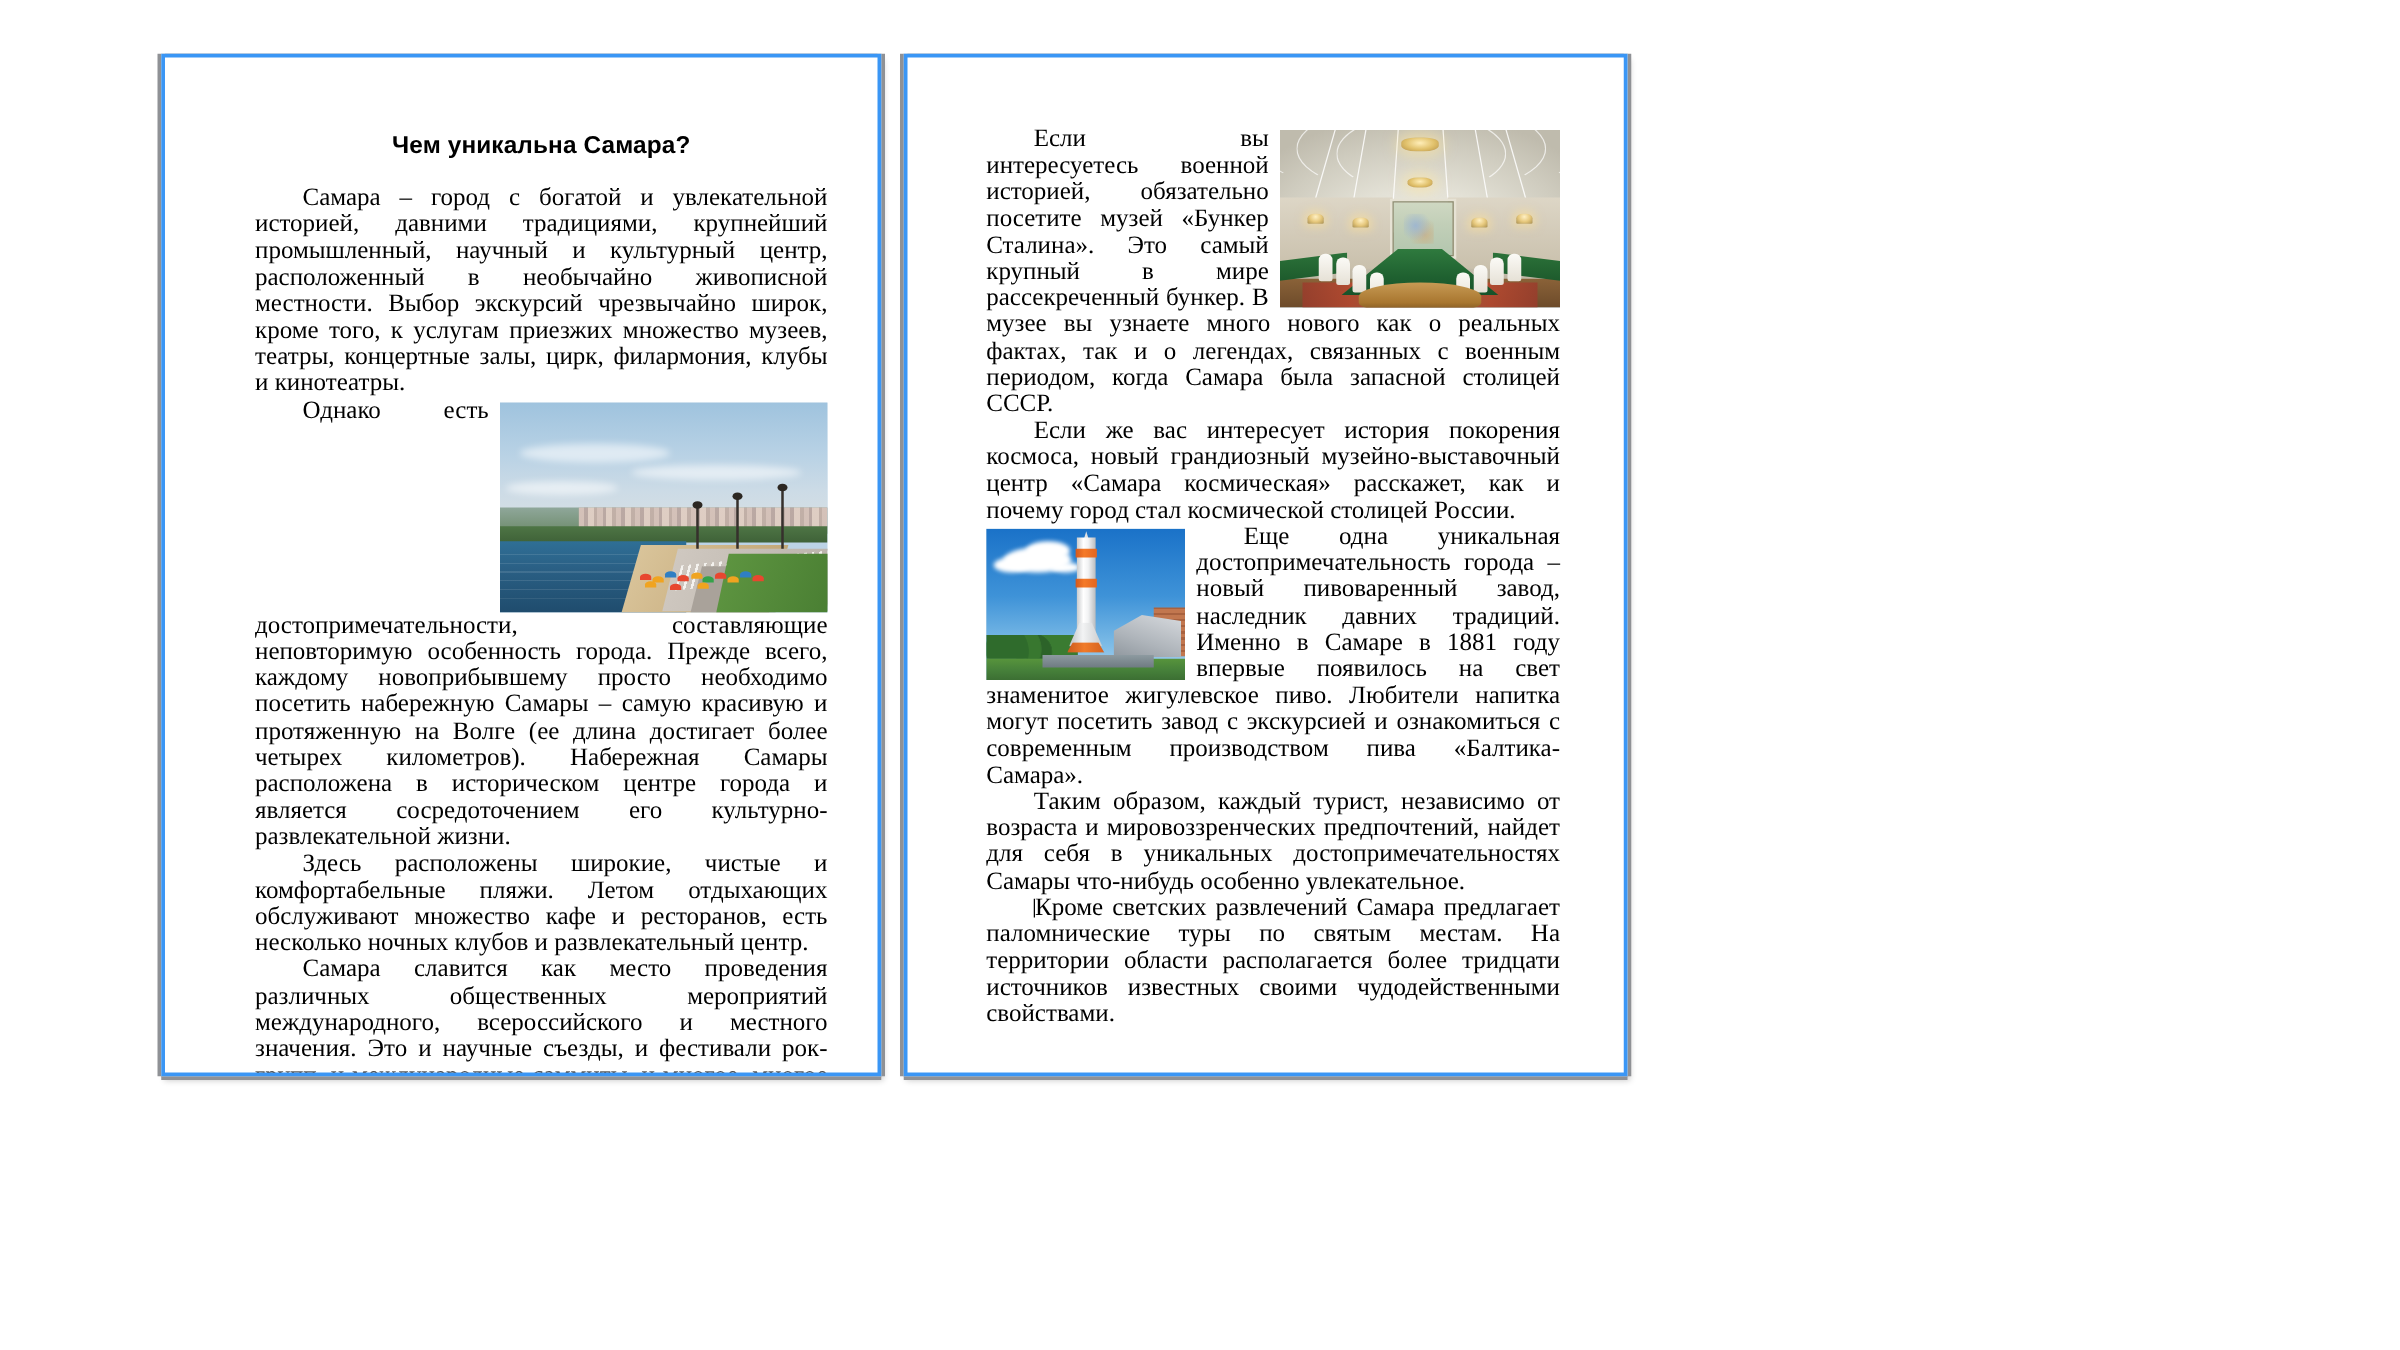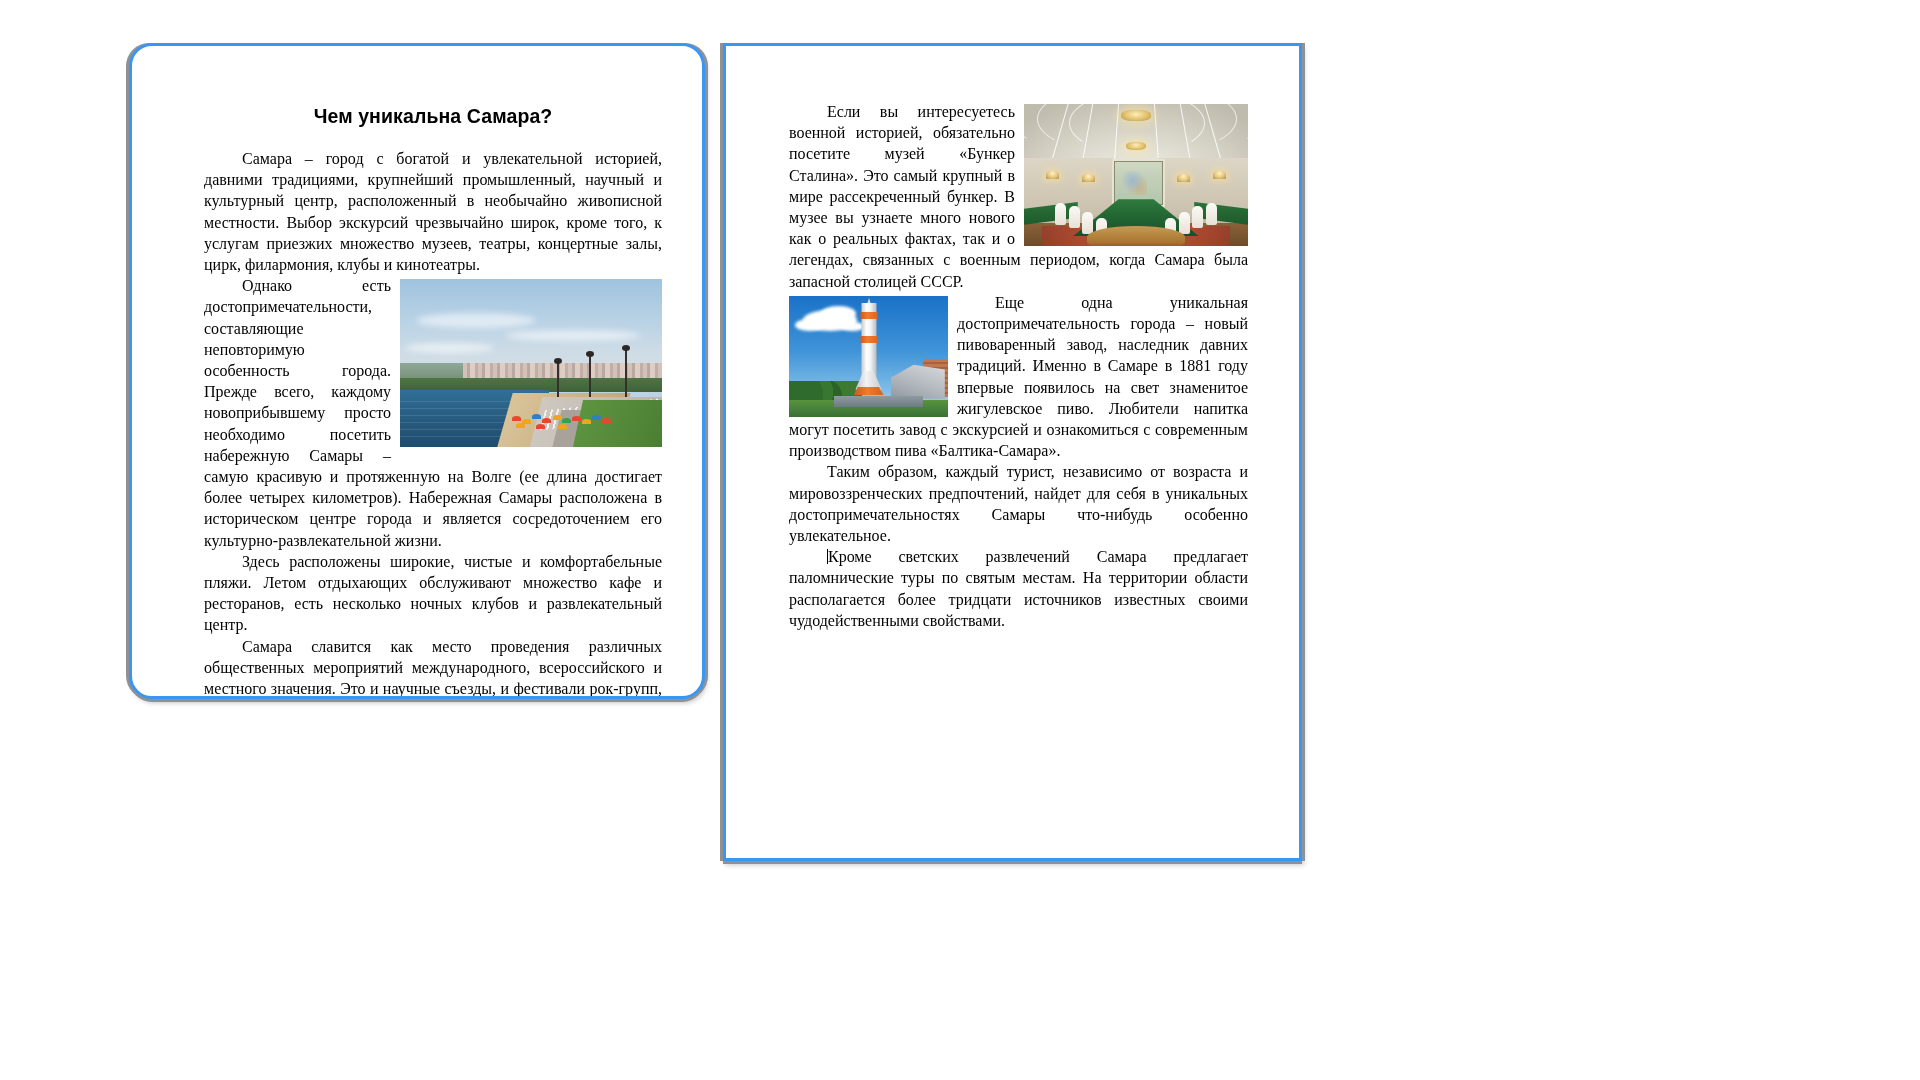--- a/index.html
+++ b/index.html
@@ -36,21 +36,21 @@
   }
 
   .page {
     position: relative;
     background: #ffffff;
     box-sizing: border-box;
     border: 3px solid #3a96f5;
     box-shadow: 3px 0 0 0 #8f9195, -3px 0 0 0 #8f9195,
                 0 3px 0 0 #8f9195, 2px 4px 5px rgba(0,0,0,0.22);
   }
-  .page.left  { width: 576px; height: 656px; border-radius: 23px; }
+  .page.left  { width: 576px; height: 818px; }
   .page.right { width: 579px; height: 818px; }
 
   .page-inner {
     position: absolute;
     left: 0; top: 0;
     width: 100%;
     height: 100%;
     overflow: hidden;
   }
 
@@ -75,21 +75,21 @@
     font-size: 19.5px;
     font-weight: bold;
     text-align: center;
     color: #000000;
     margin: 0 0 20px 0;
     letter-spacing: 0.1px;
   }
 
   p.para {
     margin: 0;
-    font-size: 16px;
+    font-size: 20px;
     line-height: 21.2px;
     text-align: justify;
     text-indent: 38px;
     color: #000000;
     hyphens: none;
   }
 
   
   .photo {
     position: relative;
@@ -479,20 +479,21 @@
               <span class="bnk-chair" style="left:14%; top:70%;"></span>
               <span class="bnk-chair" style="right:20%; top:72%;"></span>
               <span class="bnk-chair" style="right:26%; top:76%;"></span>
               <span class="bnk-chair" style="right:32%; top:80%;"></span>
               <span class="bnk-chair" style="right:14%; top:70%;"></span>
               <span class="bnk-round"></span>
             </span>
             <span>Если вы интересуетесь военной историей, обязательно посетите музей «Бункер Сталина». Это самый крупный в мире рассекреченный бункер. В музее вы узнаете много нового как о реальных фактах, так и о легендах, связанных с военным периодом, когда Самара была запасной столицей СССР.</span>
           </p>
 
+          <p class="para">Если же вас интересует история покорения космоса, новый грандиозный музейно-выставочный центр «Самара космическая» расскажет, как и почему город стал космической столицей России.</p>
 
           <p class="para">
             <span class="photo rocket">
               <span class="rkt-sky"></span>
               <span class="rkt-cloud rkt-cl1"></span>
               <span class="rkt-cloud rkt-cl2"></span>
               <span class="rkt-cloud rkt-cl3"></span>
               <span class="rkt-cloud rkt-cl4"></span>
               <span class="rkt-trees"></span>
               <span class="rkt-building"></span>

